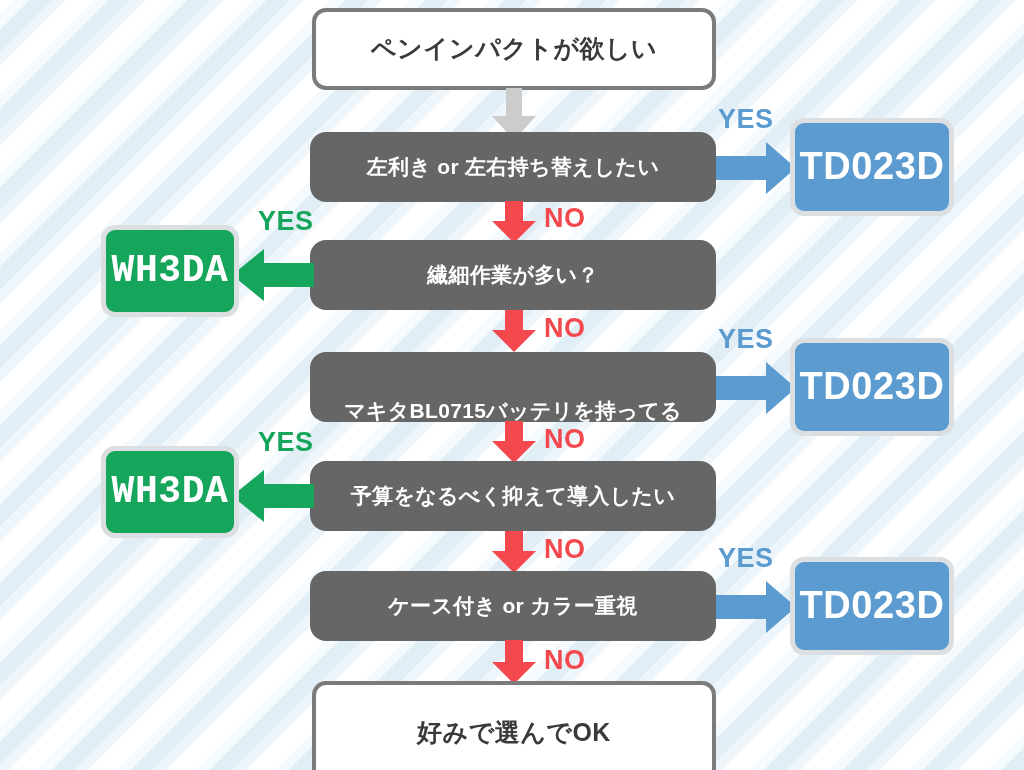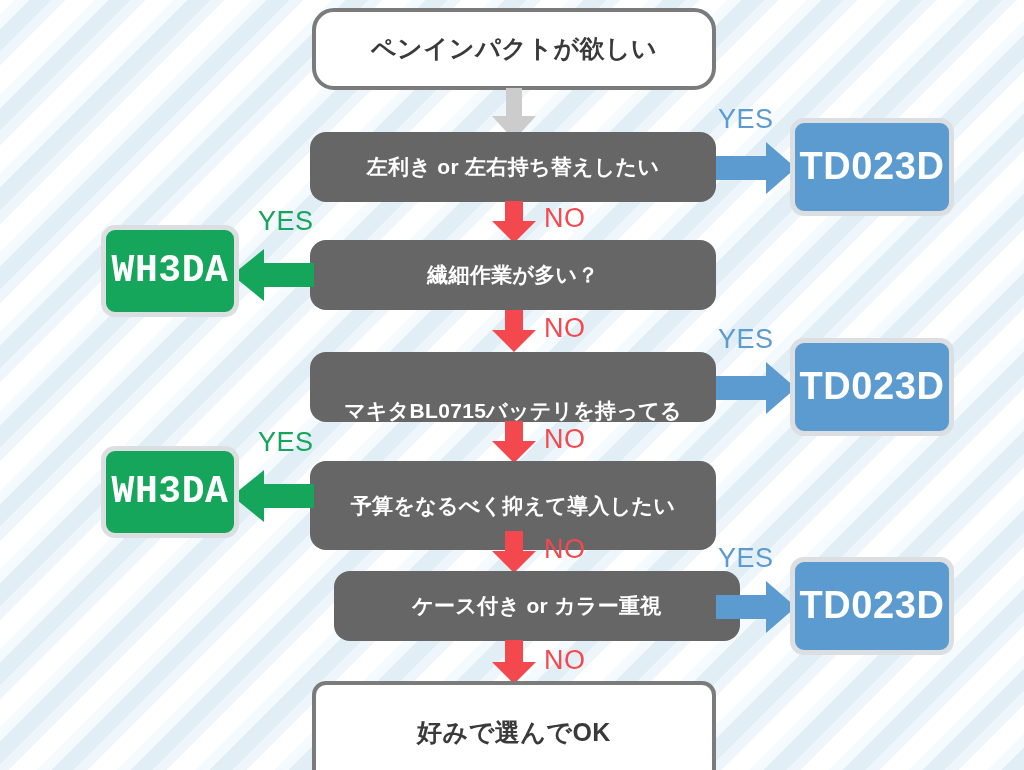--- a/index.html
+++ b/index.html
@@ -75,34 +75,34 @@
   
   .arrow {
     position: absolute;
   }
   .arrow svg { display: block; }
 
   
   .branch-label {
     position: absolute;
     font-size: 27px;
-    font-weight: 400;
+    font-weight: 700;
     letter-spacing: 0.5px;
     white-space: nowrap;
   }
   .label-no    { color: #f2484e; }
   .label-yes-b { color: #5b9bd0; }
   .label-yes-g { color: #16a65b; }
 </style>
 </head>
 <body>
 
 <div id="stage">
 
-  <div class="node node-terminal" style="left:312px; top:8px; width:404px; height:82px;border-radius:22px;">
+  <div class="node node-terminal" style="left:312px; top:8px; width:404px; height:82px;">
     <span>ペンインパクトが欲しい</span>
   </div>
 
   <div class="arrow" style="left:488px; top:88px;">
     <svg width="52" height="52" viewBox="0 0 52 52">
       <polygon points="18,0 34,0 34,28 48,28 26,52 4,28 18,28" fill="#cccccc"></polygon>
     </svg>
   </div>
 
   <div class="node node-decision" style="left:310px; top:132px; width:406px; height:70px;">
@@ -164,21 +164,21 @@
     <span>TD023D</span>
   </div>
 
   <div class="arrow" style="left:492px; top:421px;">
     <svg width="44" height="42" viewBox="0 0 44 42">
       <polygon points="13,0 31,0 31,20 44,20 22,42 0,20 13,20" fill="#f2484e"></polygon>
     </svg>
   </div>
   <div class="branch-label label-no" style="left:544px; top:424px;">NO</div>
 
-  <div class="node node-decision" style="left:310px; top:461px; width:406px; height:89px;text-align:center;">
+  <div class="node node-decision" style="left:310px; top:461px; width:406px; height:70px;text-align:center;">
     <span>予算をなるべく抑えて導入したい</span>
   </div>
 
   <div class="arrow" style="left:232px; top:470px;">
     <svg width="82" height="52" viewBox="0 0 82 52">
       <polygon points="82,14 32,14 32,0 0,26 32,52 32,38 82,38" fill="#16a65b"></polygon>
     </svg>
   </div>
   <div class="branch-label label-yes-g" style="left:258px; top:427px;">YES</div>
 
@@ -186,21 +186,21 @@
     <span>WH3DA</span>
   </div>
 
   <div class="arrow" style="left:492px; top:531px;">
     <svg width="44" height="42" viewBox="0 0 44 42">
       <polygon points="13,0 31,0 31,20 44,20 22,42 0,20 13,20" fill="#f2484e"></polygon>
     </svg>
   </div>
   <div class="branch-label label-no" style="left:544px; top:534px;">NO</div>
 
-  <div class="node node-decision" style="left:310px; top:571px; width:406px; height:70px;margin-left:24px;">
+  <div class="node node-decision" style="left:310px; top:571px; width:406px; height:70px;">
     <span>ケース付き or カラー重視</span>
   </div>
 
   <div class="arrow" style="left:716px; top:581px;">
     <svg width="80" height="52" viewBox="0 0 80 52">
       <polygon points="0,14 50,14 50,0 80,26 50,52 50,38 0,38" fill="#5b9bd0"></polygon>
     </svg>
   </div>
   <div class="branch-label label-yes-b" style="left:718px; top:543px;">YES</div>
 

